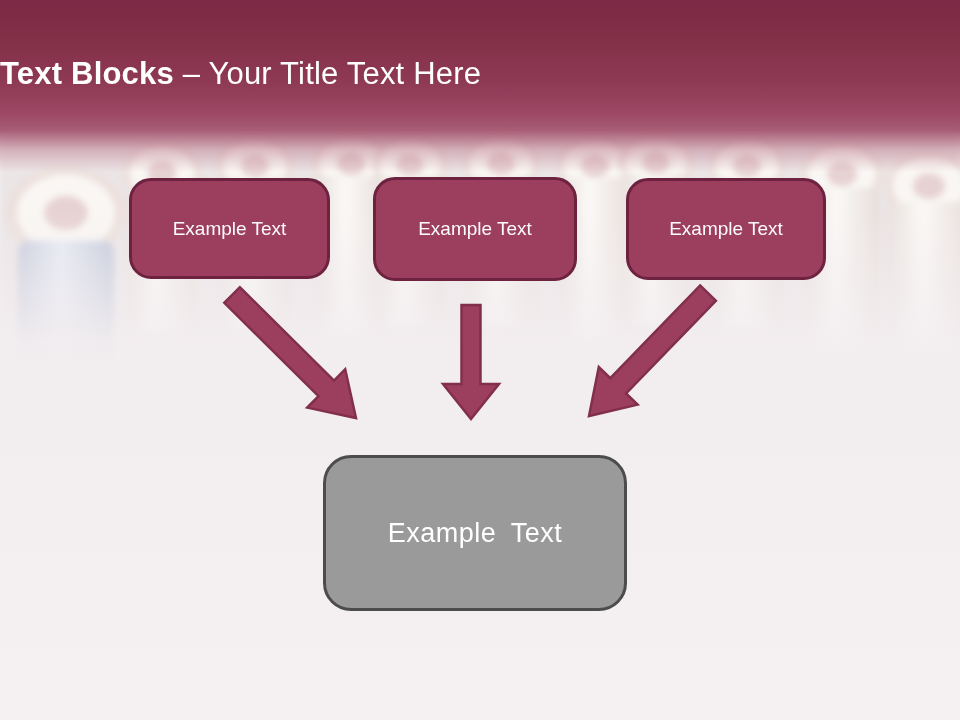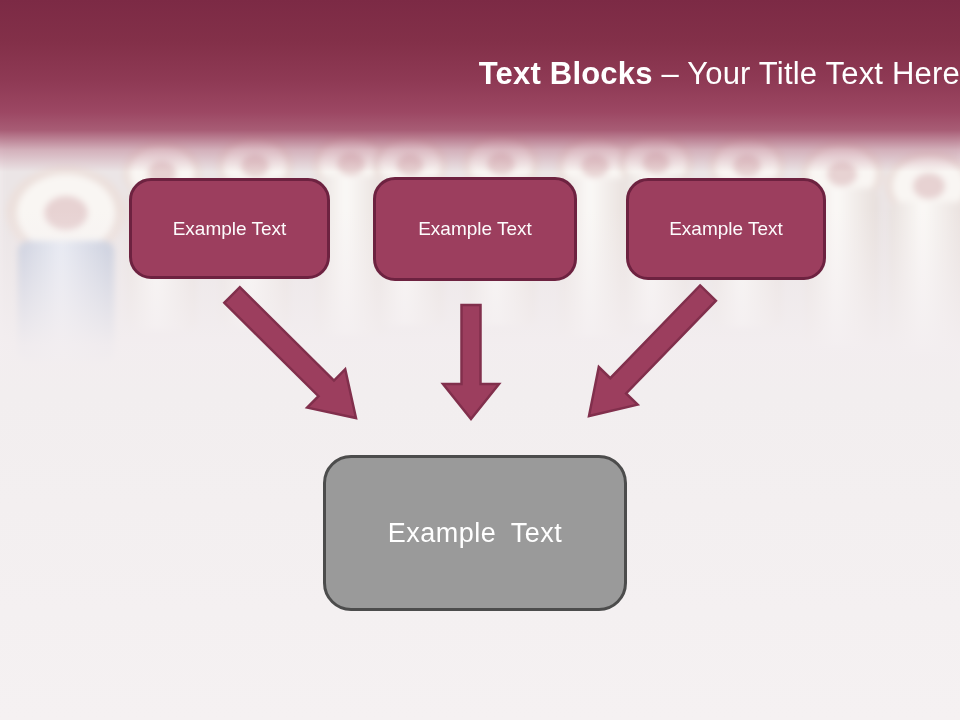--- a/index.html
+++ b/index.html
@@ -39,21 +39,21 @@
   
   .header-band {
     position:absolute; left:0; top:0; width:100%; height:180px;
     background: linear-gradient(180deg,
       #7c2a45 0px, #833049 42px, #8f3a55 82px, #9c4763 112px,
       rgba(158,73,101,0.88) 130px, rgba(175,97,122,0.40) 150px,
       rgba(195,125,148,0) 172px);
   }
   .title {
     position:absolute; left:0; right:0; top:56px; margin:0;
-    text-align:right; color:#ffffff; font-size:31px; font-weight:400;
+    text-align:left; color:#ffffff; font-size:31px; font-weight:400;
     letter-spacing:0.2px;
   }
   .title .t-bold { font-weight:700; }
 
   
   .arrows { position:absolute; left:0; top:0; width:960px; height:720px; }
 
   
   .block {
     position:absolute; box-sizing:border-box;

